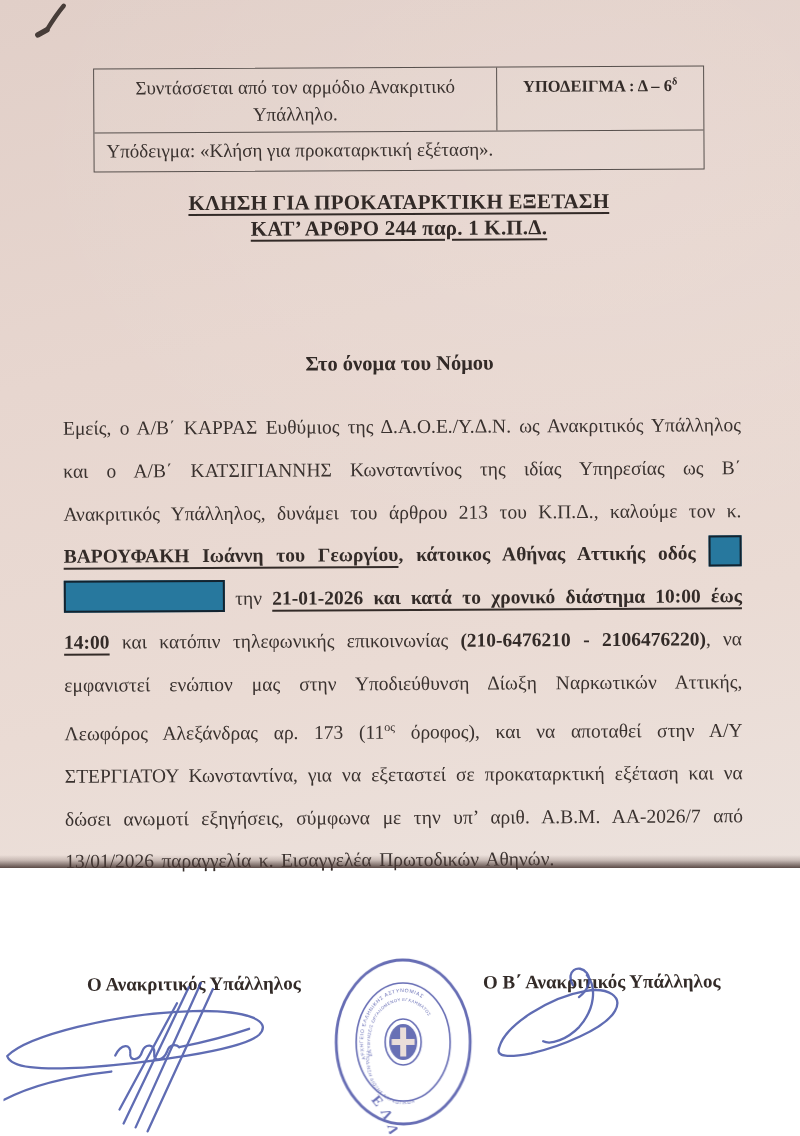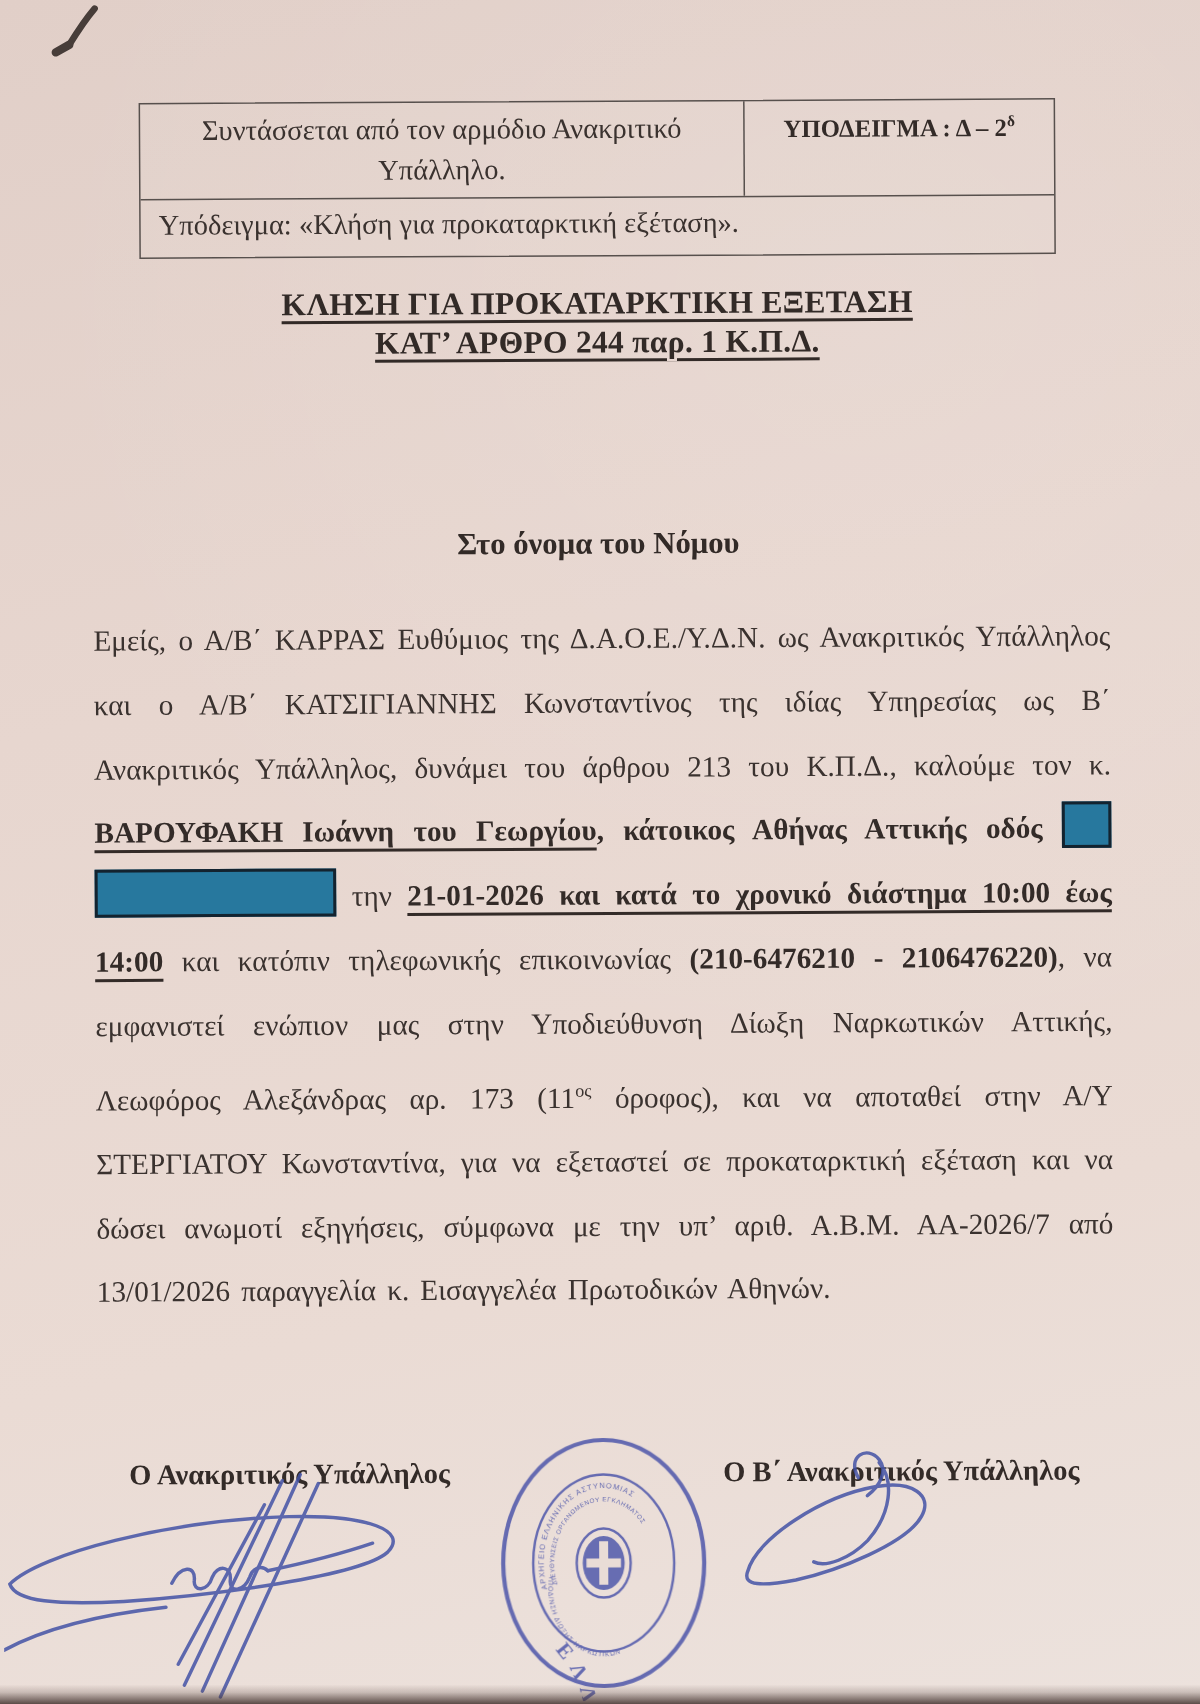--- a/index.html
+++ b/index.html
@@ -1,18 +1,18 @@
 <!DOCTYPE html>
 <html lang="el"><head>
 <meta charset="utf-8">
 <style>
   html,body{margin:0;padding:0;}
   body{width:800px;height:1136px;overflow:hidden;
        font-family:"Liberation Serif","DejaVu Serif",serif;}
-  .page{position:relative;width:800px;height:1136px;
+  .page{position:relative;width:800px;height:868px;
     background:
       radial-gradient(120% 80% at 72% 18%, rgba(255,255,255,0.10), transparent 60%),
       linear-gradient(168deg,#e1cfc8 0%,#e7d6cf 38%,#eadbd4 72%,#ece2dd 100%);
     color:#3a322f;}
   .content{position:absolute;inset:0;transform:rotate(-0.3deg);}
   
   .hdr-table{position:absolute;left:95px;top:67px;width:611px;
     border:1.6px solid #57504d;box-sizing:border-box;background:rgba(255,255,255,0.03);}
   .hdr-row1{display:flex;min-height:60px;}
   .hdr-cell-left{width:403px;box-sizing:border-box;border-right:1.6px solid #57504d;
@@ -57,21 +57,21 @@
   <div class="content">
 
     <svg class="check-svg" viewBox="0 0 62 46">
       <path d="M 52 4 C 46 11, 40 20, 35 28" stroke="#473d39" stroke-width="4.4" fill="none" stroke-linecap="round"></path>
       <path d="M 35 28 L 26 33" stroke="#473d39" stroke-width="5.6" fill="none" stroke-linecap="round"></path>
     </svg>
 
     <div class="hdr-table">
       <div class="hdr-row1">
         <div class="hdr-cell-left">Συντάσσεται από τον αρμόδιο Ανακριτικό Υπάλληλο.</div>
-        <div class="hdr-cell-right"><span>ΥΠΟΔΕΙΓΜΑ : Δ – 2</span><sup>δ</sup></div>
+        <div class="hdr-cell-right"><span>ΥΠΟΔΕΙΓΜΑ : Δ – 6</span><sup>δ</sup></div>
       </div>
       <div class="hdr-row2">Υπόδειγμα: «Κλήση για προκαταρκτική εξέταση».</div>
     </div>
 
     <div class="doc-title">
       <div><span class="tline">ΚΛΗΣΗ ΓΙΑ ΠΡΟΚΑΤΑΡΚΤΙΚΗ ΕΞΕΤΑΣΗ</span></div>
       <div><span class="tline">ΚΑΤ’ ΑΡΘΡΟ 244 παρ. 1 Κ.Π.Δ.</span></div>
     </div>
 
 

